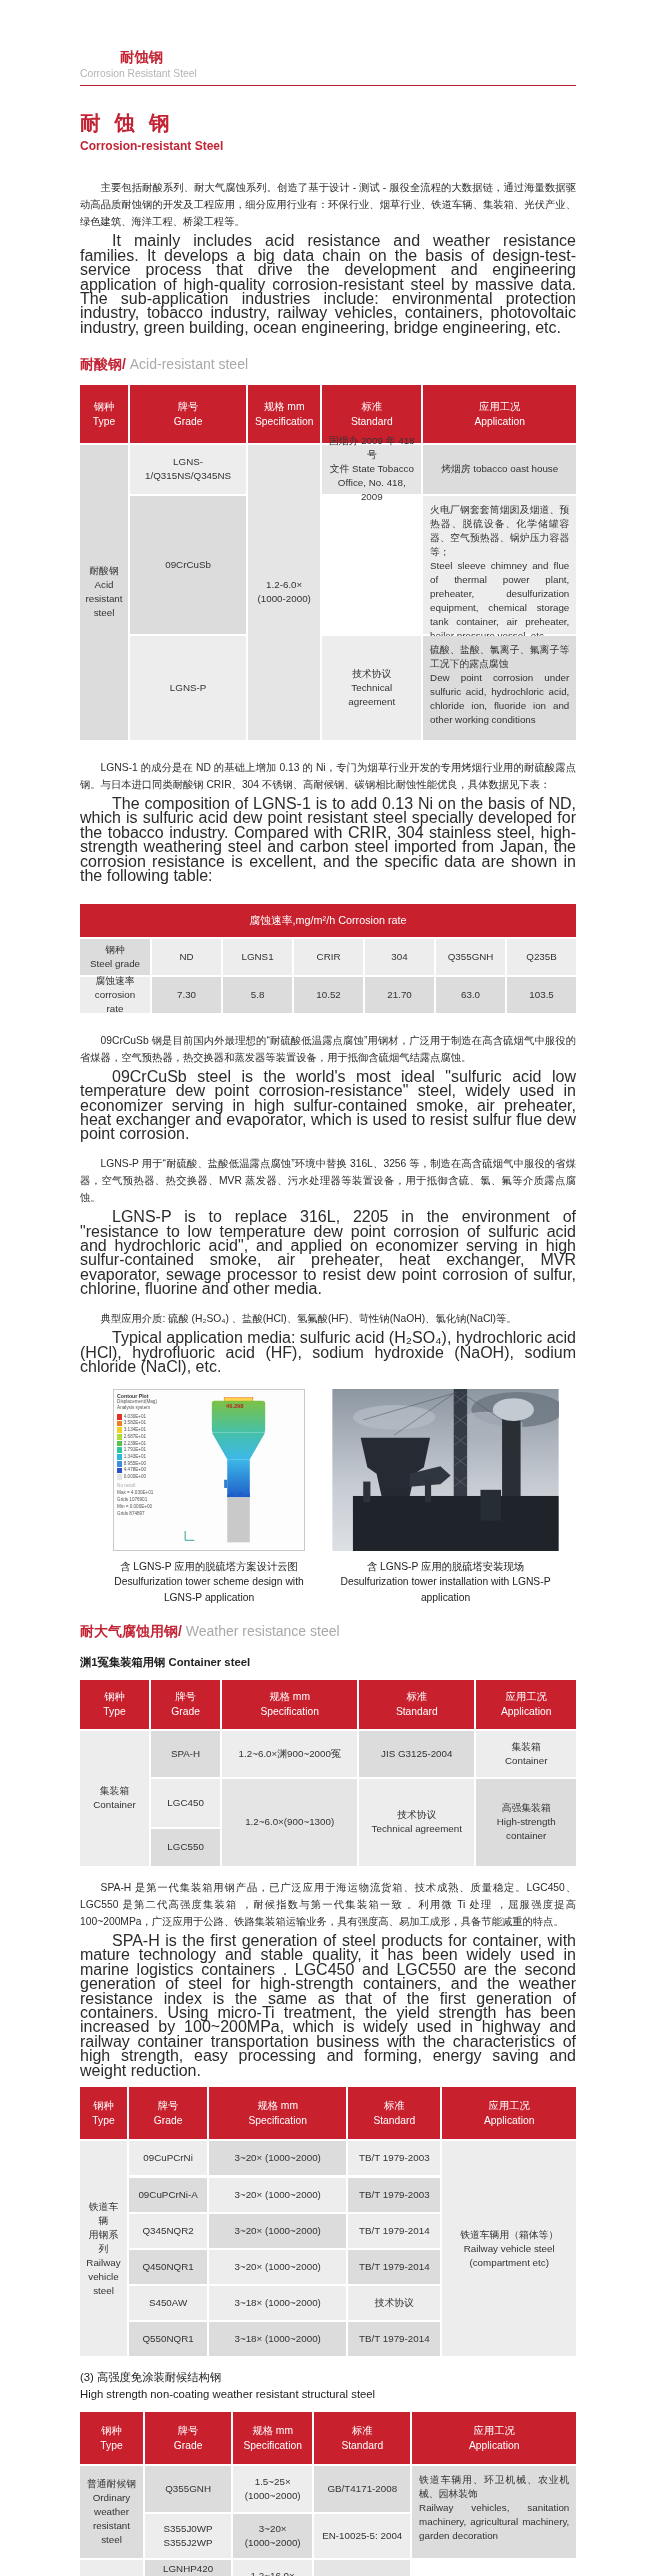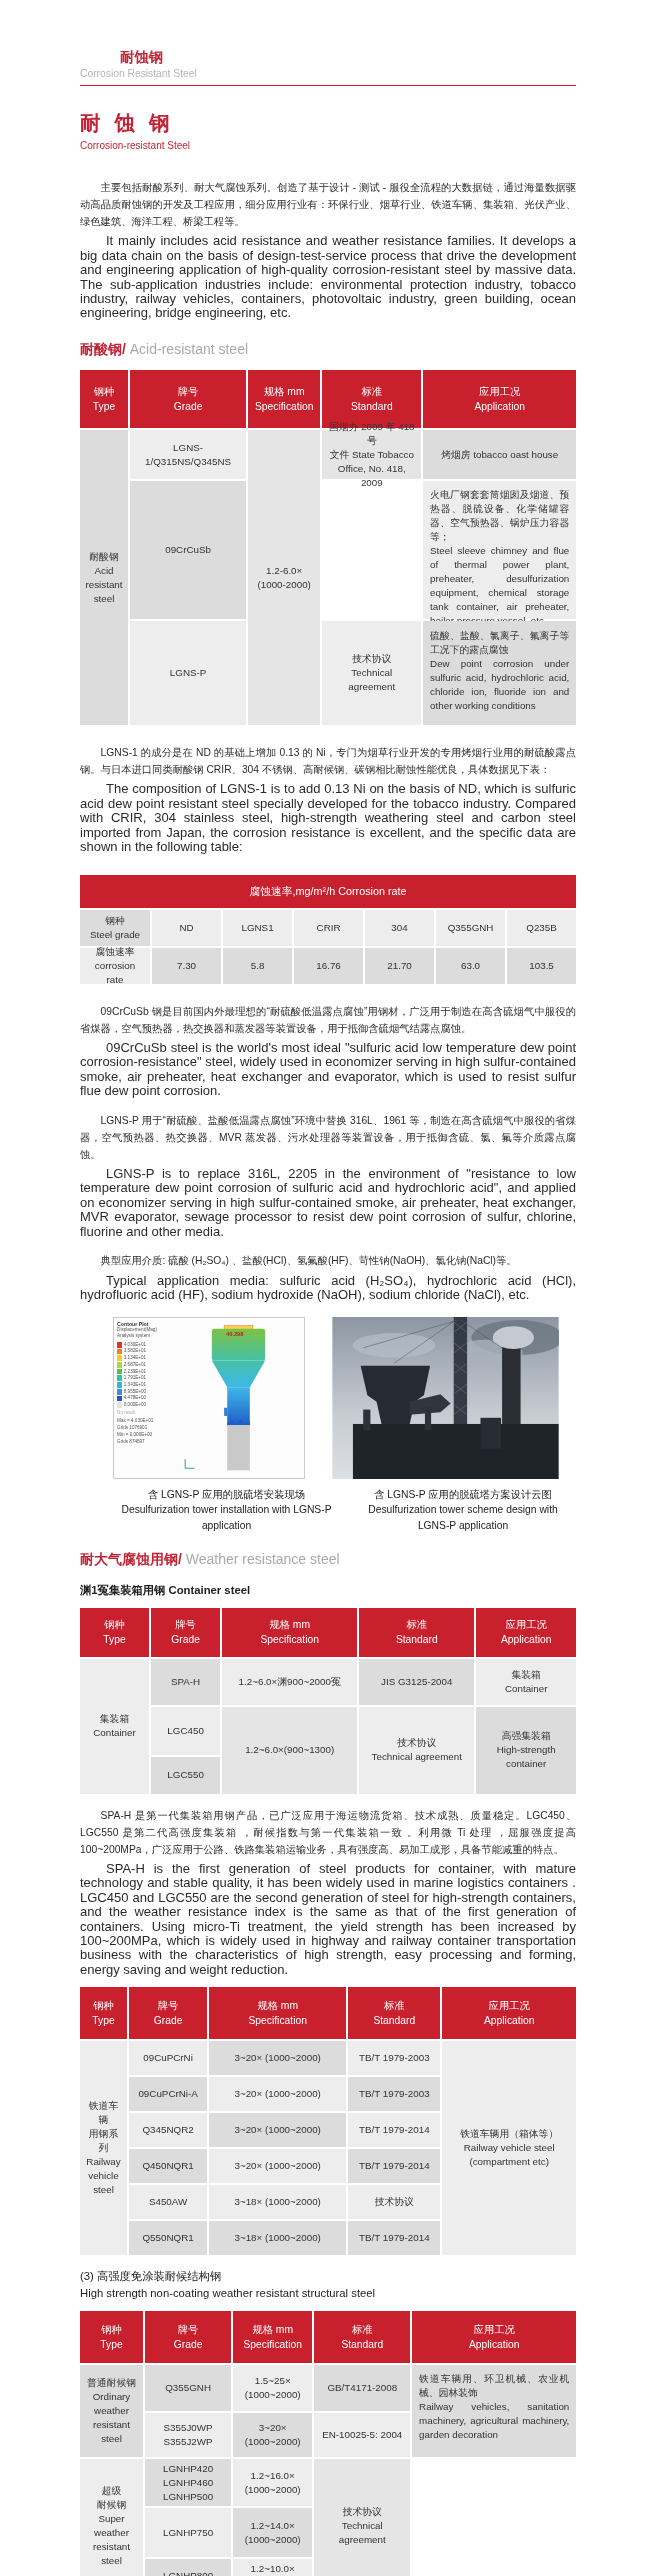--- a/index.html
+++ b/index.html
@@ -9,25 +9,25 @@
   .pre{white-space:pre-line;}
 
   
   .banner-cn{font-size:14.4px;font-weight:bold;color:#c32435;line-height:16.5px;margin-left:40px;}
   .banner-en{font-size:10.3px;color:#b4b4b4;line-height:15.5px;}
   .banner-rule{border:none;border-top:1.5px solid #b81c2b;margin:3.6px 0 0;}
 
   
   .h1{margin-top:24px;}
   .h1-cn{font-size:20.6px;font-weight:bold;color:#c32435;letter-spacing:4.1px;line-height:26px;}
-  .h1-en{font-size:10px;font-weight:normal;color:#c32435;line-height:20.6px;}
+  .h1-en{font-size:12px;font-weight:bold;color:#c32435;line-height:20.6px;}
 
   
   .para-cn{font-size:10.3px;line-height:17px;margin:0;text-align:justify;text-indent:2em;white-space:pre-wrap;}
-  .para-en{font-size:13px;line-height:14.4px;margin:4.1px 0 0;text-align:justify;text-indent:2em;}
+  .para-en{font-size:16px;line-height:14.4px;margin:4.1px 0 0;text-align:justify;text-indent:2em;}
 
   
   .h2{margin-top:20.6px;line-height:17.5px;}
   .h2-cn{font-size:14px;font-weight:bold;color:#c32435;}
   .h2-en{font-size:14px;color:#a9a9a9;}
   .h3{margin-top:12.4px;font-size:11.3px;color:#222;font-weight:bold;line-height:15.5px;}
   .h3b{margin-top:13.4px;font-size:11.3px;color:#222;line-height:16.5px;}
 
   
   .tbl{display:grid;gap:2.1px;background:#fff;margin-top:9.3px;font-size:9.8px;color:#333;}
@@ -134,30 +134,30 @@
     <div class="td bg-a pre">ND</div>
     <div class="td bg-a pre">LGNS1</div>
     <div class="td bg-a pre">CRIR</div>
     <div class="td bg-a pre">304</div>
     <div class="td bg-a pre">Q355GNH</div>
     <div class="td bg-a pre">Q235B</div>
     <div class="td bg-a pre">腐蚀速率
 corrosion rate</div>
     <div class="td bg-b pre">7.30</div>
     <div class="td bg-b pre">5.8</div>
-    <div class="td bg-b pre">16.76</div>
+    <div class="td bg-b pre">10.52</div>
     <div class="td bg-b pre">21.70</div>
     <div class="td bg-b pre">63.0</div>
     <div class="td bg-b pre">103.5</div>
   </div>
 
   <p class="para-cn pre" style="margin-top:18.5px">09CrCuSb 钢是目前国内外最理想的“耐硫酸低温露点腐蚀”用钢材，广泛用于制造在高含硫烟气中服役的省煤器，空气预热器，热交换器和蒸发器等装置设备，用于抵御含硫烟气结露点腐蚀。</p>
   <p class="para-en pre">09CrCuSb steel is the world's most ideal "sulfuric acid low temperature dew point corrosion-resistance" steel, widely used in economizer serving in high sulfur-contained smoke, air preheater, heat exchanger and evaporator, which is used to resist sulfur flue dew point corrosion.</p>
 
-  <p class="para-cn pre" style="margin-top:13.4px">LGNS-P 用于“耐硫酸、盐酸低温露点腐蚀”环境中替换 316L、1961 等，制造在高含硫烟气中服役的省煤器，空气预热器、热交换器、MVR 蒸发器、污水处理器等装置设备，用于抵御含硫、氯、氟等介质露点腐蚀。</p>
+  <p class="para-cn pre" style="margin-top:13.4px">LGNS-P 用于“耐硫酸、盐酸低温露点腐蚀”环境中替换 316L、3256 等，制造在高含硫烟气中服役的省煤器，空气预热器、热交换器、MVR 蒸发器、污水处理器等装置设备，用于抵御含硫、氯、氟等介质露点腐蚀。</p>
   <p class="para-en pre">LGNS-P is to replace 316L, 2205 in the environment of "resistance to low temperature dew point corrosion of sulfuric acid and hydrochloric acid", and applied on economizer serving in high sulfur-contained smoke, air preheater, heat exchanger, MVR evaporator, sewage processor to resist dew point corrosion of sulfur, chlorine, fluorine and other media.</p>
 
   <p class="para-cn pre" style="margin-top:13.4px">典型应用介质: 硫酸 (H₂SO₄) 、盐酸(HCl)、氢氟酸(HF)、苛性钠(NaOH)、氯化钠(NaCl)等。</p>
   <p class="para-en pre">Typical application media: sulfuric acid (H₂SO₄), hydrochloric acid (HCl), hydrofluoric acid (HF), sodium hydroxide (NaOH), sodium chloride (NaCl), etc.</p>
 
   <div class="figrow">
     <div class="fig-box">
       <div class="contour-legend">
         <div class="cl-title pre">Contour Plot</div>
         <div class="cl-sub pre">Displacement(Mag)</div>
@@ -276,28 +276,28 @@
         <path d="M55 95 L190 95 L178 152 L160 165 L150 210 L96 210 L86 165 L68 152 Z" fill="#262b33"></path>
         <path d="M150 165 L210 150 L230 168 L210 185 L150 190 Z" fill="#30363f"></path>
         <rect x="40" y="208" width="400" height="107" fill="#1f242b"></rect>
         <rect x="60" y="180" width="14" height="40" fill="#2c323a"></rect>
         <rect x="180" y="176" width="12" height="44" fill="#2c323a"></rect>
         <rect x="288" y="196" width="40" height="60" fill="#272d35"></rect>
       </svg>
     </div>
   </div>
   <div class="figcaps">
-    <div class="figcap right">
-      <div class="pre">含 LGNS-P 应用的脱硫塔安装现场</div>
-      <div class="pre">Desulfurization tower installation with LGNS-P application</div>
-    </div>
     <div class="figcap">
       <div class="pre">含 LGNS-P 应用的脱硫塔方案设计云图</div>
       <div class="pre">Desulfurization tower scheme design with
 LGNS-P application</div>
+    </div>
+    <div class="figcap right">
+      <div class="pre">含 LGNS-P 应用的脱硫塔安装现场</div>
+      <div class="pre">Desulfurization tower installation with LGNS-P application</div>
     </div>
   </div>
 
   <div class="h2" style="margin-top:17.5px">
     <span class="h2-cn pre">耐大气腐蚀用钢/</span><span class="h2-en pre"> Weather resistance steel</span>
   </div>
 
   <div class="h3">
     <span class="pre">渊1冤集装箱用钢  Container steel</span>
   </div>

